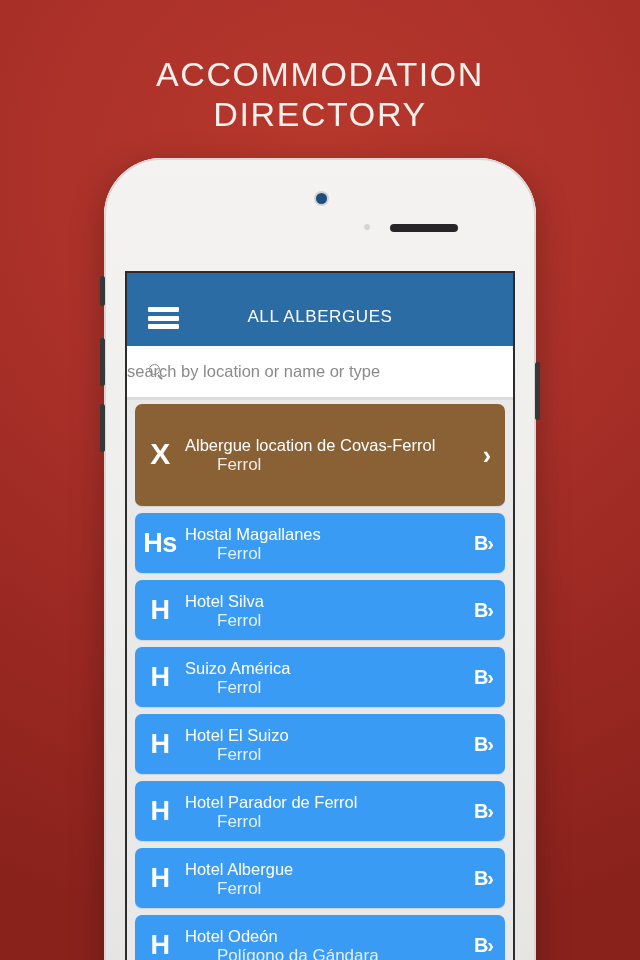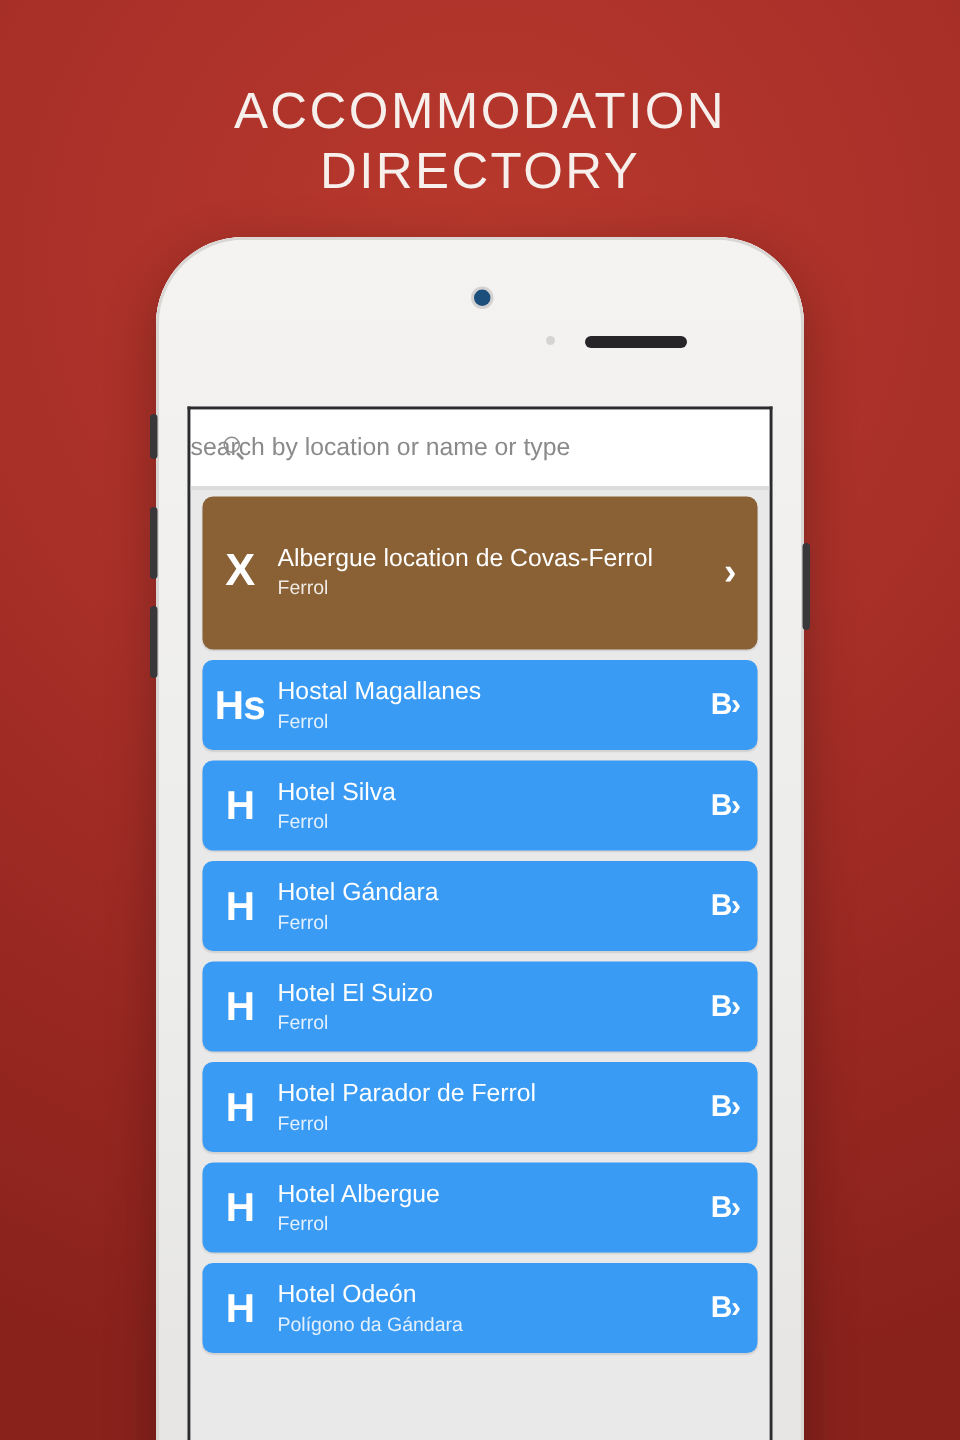--- a/index.html
+++ b/index.html
@@ -236,25 +236,26 @@
   .card-body { flex: 1 1 auto; min-width: 0; }
 
   .card-title {
     font-size: 16.5px;
     line-height: 21px;
     color: #ffffff;
     white-space: nowrap;
     overflow: hidden;
   }
   .card-sub {
-    font-size: 13px;
+    font-size: 17px;
     line-height: 18px;
     color: #efeae4;
     white-space: nowrap;
     overflow: hidden;
+    margin-left: 32px;
   }
   .card.blue .card-sub { color: #e3f0fd; }
 
   .card-meta {
     margin-top: 12px;
     font-size: 14px;
     line-height: 19px;
     color: #f4efe9;
   }
 
@@ -297,20 +298,28 @@
   <div class="side-btn btn-volup"></div>
   <div class="side-btn btn-voldn"></div>
   <div class="side-btn btn-power"></div>
 
   <div id="camera"></div>
   <div id="sensor"></div>
   <div id="speaker"></div>
 
   <div id="screen">
 
+    <div id="appbar">
+      <div id="hamburger">
+        <i></i>
+        <i></i>
+        <i></i>
+      </div>
+      <div id="appbar-title">ALL ALBERGUES</div>
+    </div>
 
     <div id="searchbar">
       <div id="search-icon">
         <div class="ring"></div>
         <div class="handle"></div>
       </div>
       <input id="search-input" type="text" placeholder="search by location or name or type" style="">
     </div>
 
     <div id="list">
@@ -334,21 +343,21 @@
           <div class="badge">H</div>
           <div class="card-body">
             <div class="card-title">Hotel Silva</div>
             <div class="card-sub">Ferrol</div>
           </div>
           <div class="bflag">B›</div>
         </div>
         <div class="card blue">
           <div class="badge">H</div>
           <div class="card-body">
-            <div class="card-title">Hotel Gándara</div>
+            <div class="card-title">Suizo América</div>
             <div class="card-sub">Ferrol</div>
           </div>
           <div class="bflag">B›</div>
         </div>
         <div class="card blue">
           <div class="badge">H</div>
           <div class="card-body">
             <div class="card-title">Hotel El Suizo</div>
             <div class="card-sub">Ferrol</div>
           </div>

